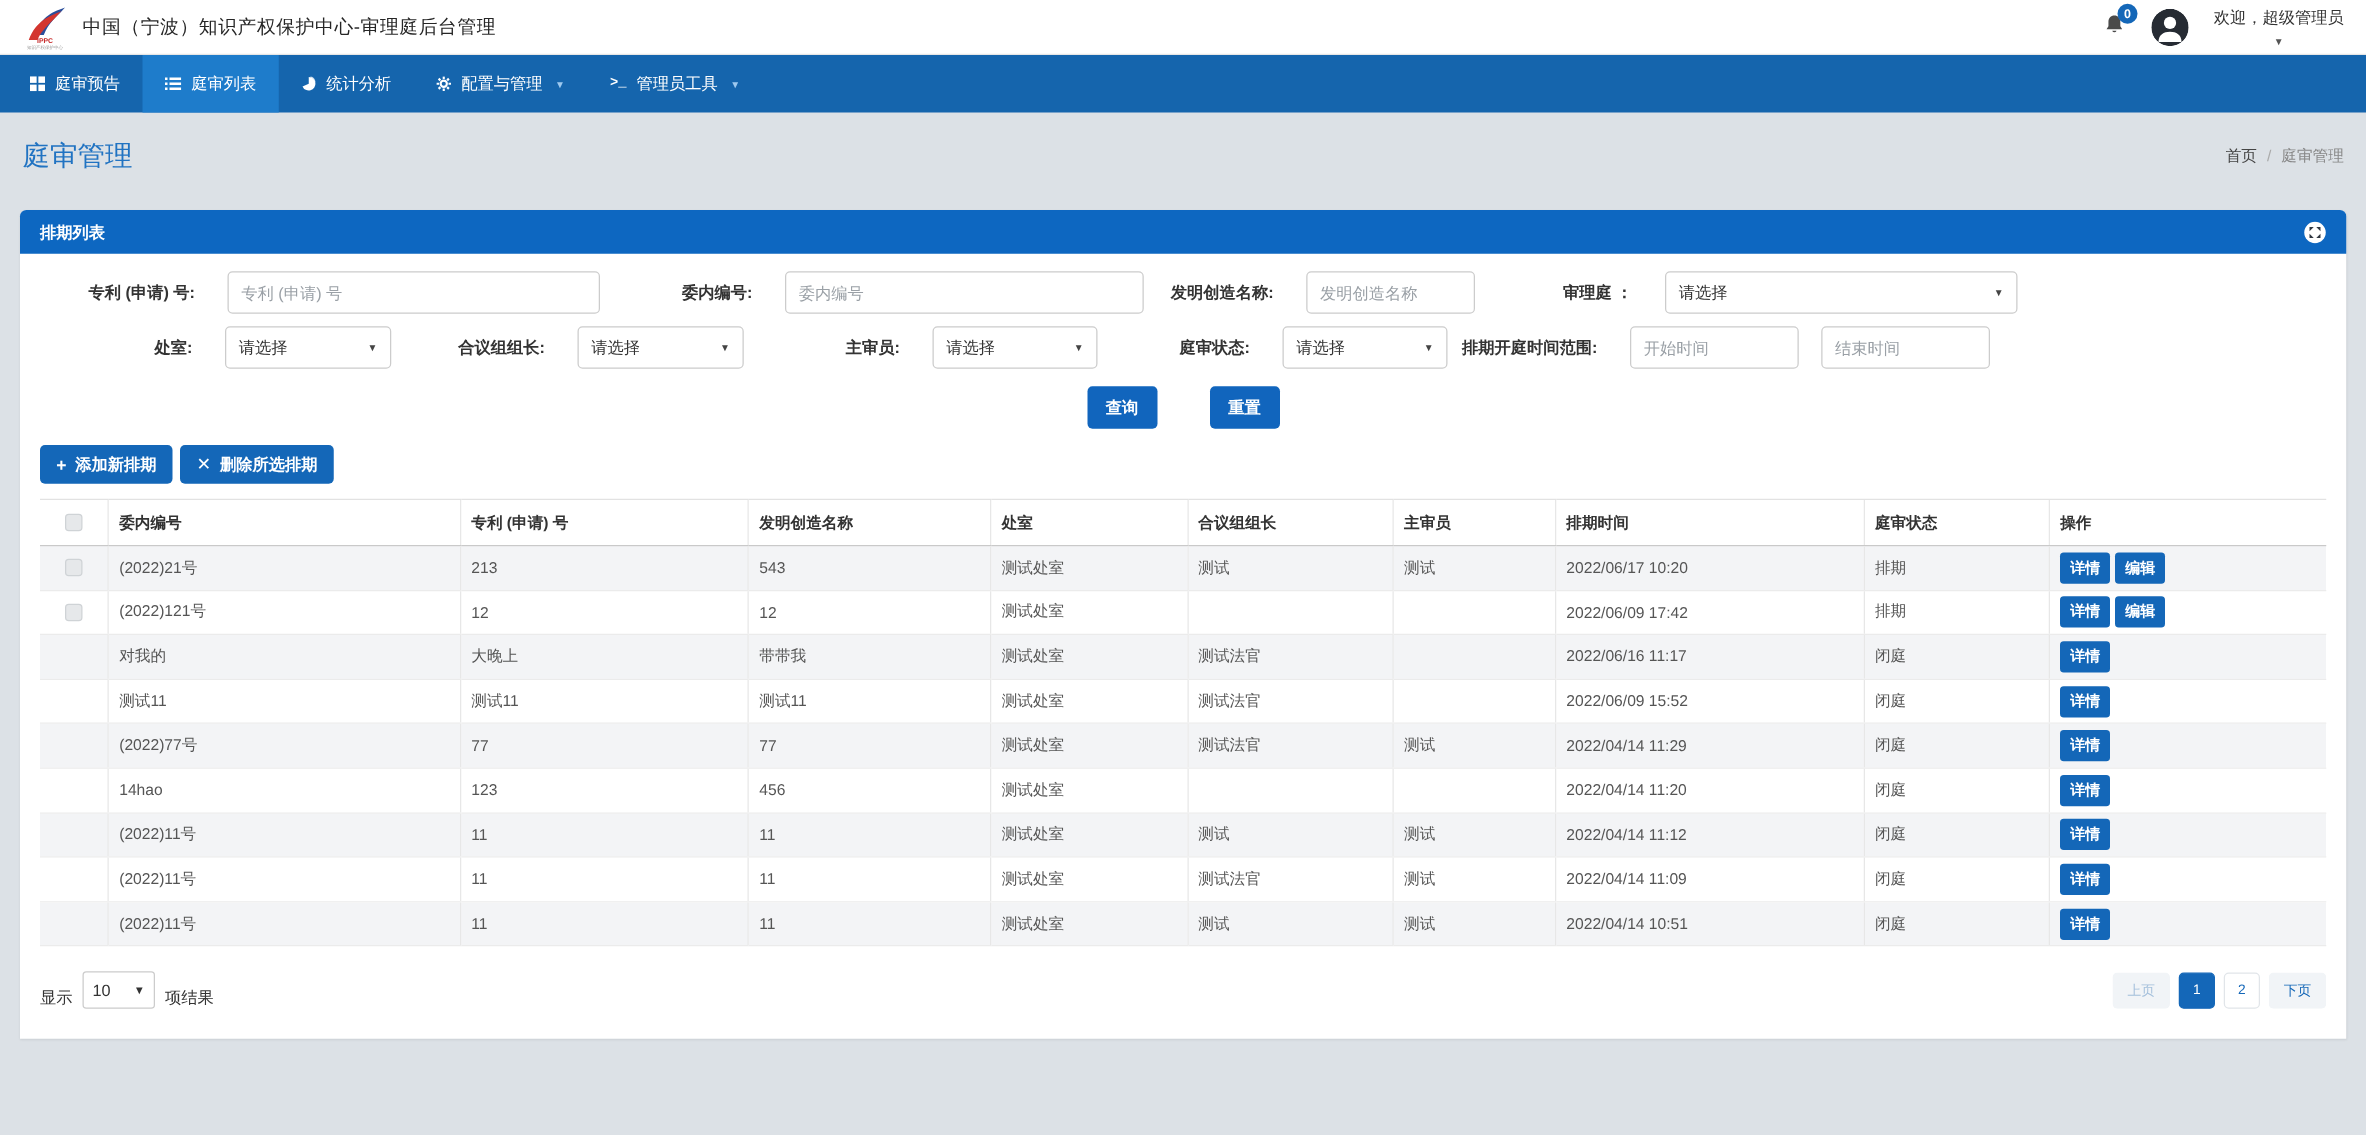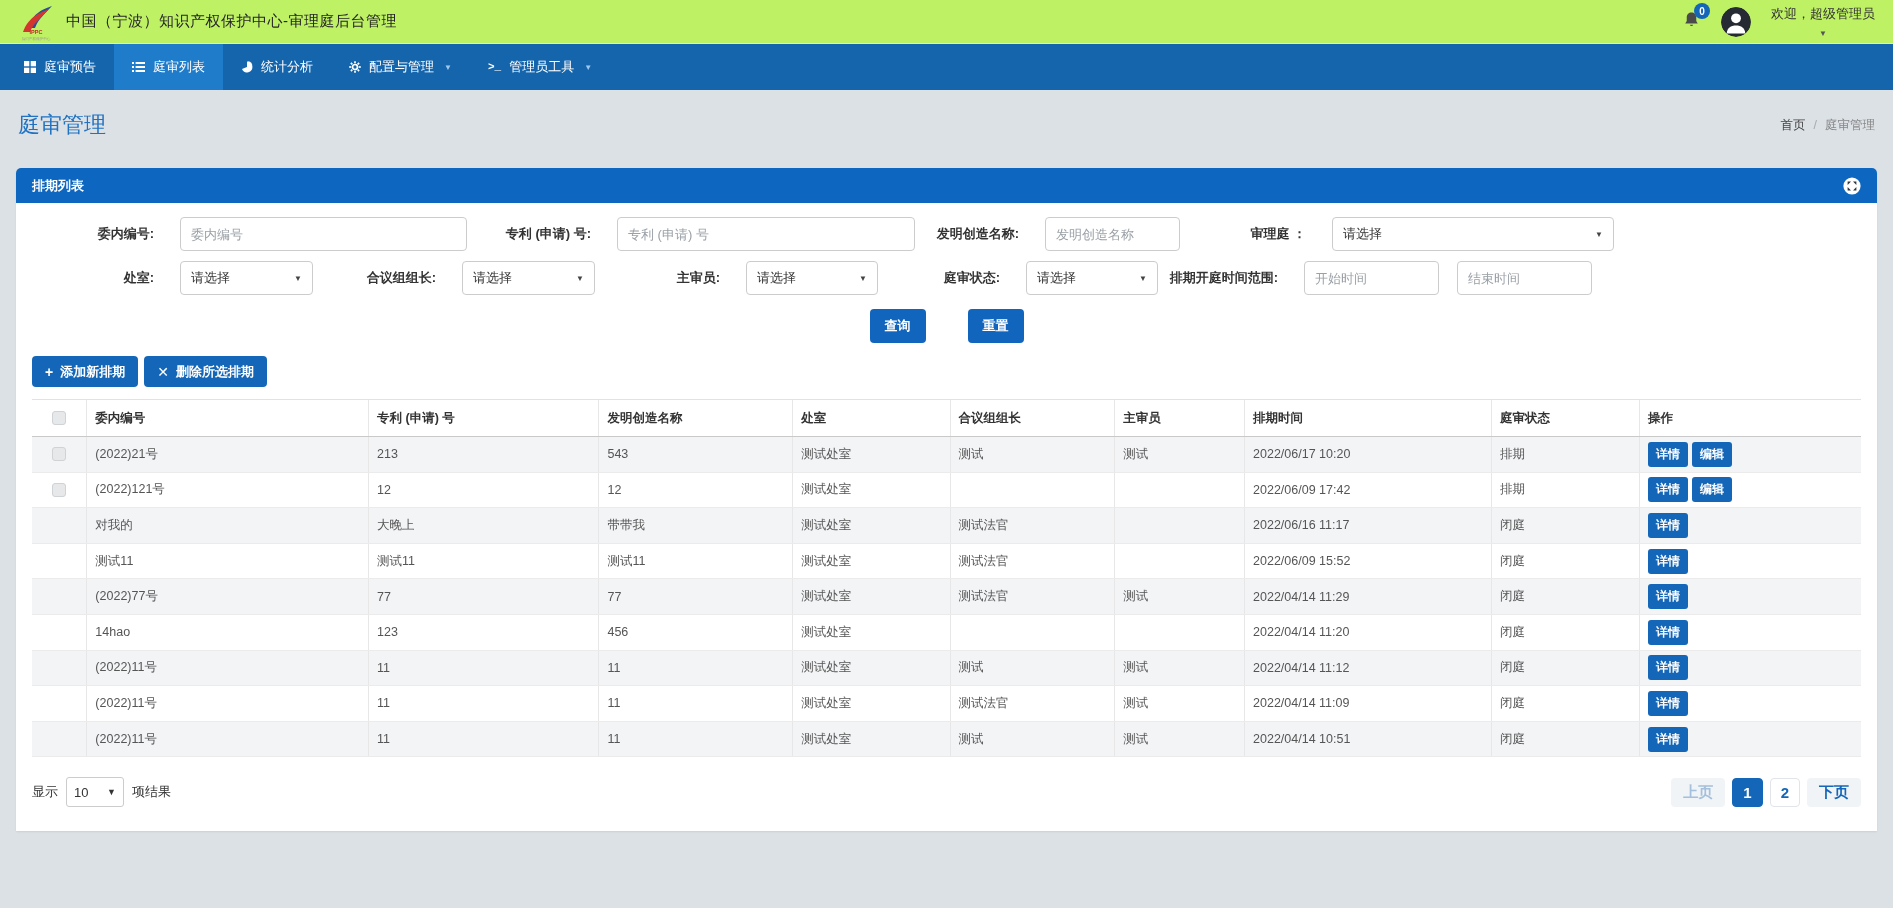--- a/index.html
+++ b/index.html
@@ -1,20 +1,20 @@
 <!DOCTYPE html>
 <html><head>
 <meta charset="utf-8">
 <style>
   * { box-sizing: border-box; margin: 0; padding: 0; }
   html,body { width:1893px; height:908px; overflow:hidden; }
   body { font-family:"Liberation Sans","DejaVu Sans",sans-serif; background:#dce1e6; font-size:13px; color:#333; }
 
   
-  .topbar { height:44px; background:#bef264; display:flex; align-items:center; padding:0 18px; border-bottom:1px solid #e6e6e6; }
+  .topbar { height:44px; background:#ffffff; display:flex; align-items:center; padding:0 18px; border-bottom:1px solid #e6e6e6; }
   .logo { width:38px; height:38px; display:flex; align-items:center; justify-content:center; }
   .app-title { font-size:15px; color:#262626; margin-left:10px; letter-spacing:.5px; }
   .topbar-right { margin-left:auto; display:flex; align-items:center; gap:20px; }
   .bell-wrap { position:relative; cursor:pointer; }
   .badge { position:absolute; top:-7px; right:-9px; background:#1467b8; color:#fff; font-size:10px; font-weight:bold;
            min-width:16px; height:16px; border-radius:9px; display:flex; align-items:center; justify-content:center; padding:0 3px; }
   .avatar { width:30px; height:30px; border-radius:50%; overflow:hidden; display:block; }
   .welcome { display:flex; align-items:center; gap:6px; cursor:pointer; color:#333; font-size:13px;flex-direction:column; }
   .welcome .caret { font-size:8px; color:#555; }
 
@@ -61,25 +61,25 @@
              border-top:1px solid #e2e2e2; border-bottom:1px solid #c9c9c9; background:#fff; }
   tbody td { font-size:12.5px; color:#555; height:35.6px; padding:0 8px; border-bottom:1px solid #ebebeb; overflow:hidden; white-space:nowrap; }
   th + th, td + td { border-left:1px solid #e7e7e7; }
   tbody tr:nth-child(odd) { background:#f3f4f6; }
   .cb { width:14px; height:14px; border:1px solid #cfd3d6; border-radius:3px; background:#e6e8ea; margin:0 auto; cursor:pointer; }
   .cb-cell { text-align:center; }
   .mini-btn { display:inline-block; background:#1467b8; color:#fff; font-size:12px; font-weight:bold; border-radius:3px; padding:4px 8px; margin-right:4px; cursor:pointer; }
 
   
   .table-footer { display:flex; align-items:center; margin-top:20px; }
-  .pg-size { display:flex; align-items:center; gap:8px; font-size:13px; color:#333; }
+  .pg-size { display:flex; align-items:flex-end; gap:8px; font-size:13px; color:#333; }
   .fselect { height:30px; width:58px; border:1px solid #ccc; border-radius:3px; background:#fff; display:flex; align-items:center; justify-content:space-between; padding:0 7px; cursor:pointer; }
   .fselect .sel-caret { font-size:9px; color:#333; }
   .pagination { margin-left:auto; display:flex; gap:7px; align-items:center; }
-  .pg-btn { height:29px; min-width:29px; padding:0 11px; border-radius:4px; display:flex; align-items:center; justify-content:center; font-size:15px; cursor:pointer; background:#f1f4f7; color:#1467b8; border:1px solid transparent;font-weight:bold; }
+  .pg-btn { height:29px; min-width:29px; padding:0 11px; border-radius:4px; display:flex; align-items:center; justify-content:center; font-size:11px; cursor:pointer; background:#f1f4f7; color:#1467b8; border:1px solid transparent; }
   .pg-btn.disabled { color:#a5c0dc; cursor:default; }
   .pg-btn.num { background:#fff; border:1px solid #e1e5e9; padding:0 10px; }
   .pg-btn.active { background:#1467b8; color:#fff; border-color:#1467b8; }
 </style>
 </head>
 <body>
 
 <header class="topbar">
   <span class="logo">
     <svg width="36" height="38" viewBox="0 0 36 38">
@@ -201,26 +201,26 @@
           <path d="M4.6 10 V13.4 H8 Z"></path>
             <path d="M13.4 10 V13.4 H10 Z"></path>
         </g>
       </svg>
     </span>
   </div>
   <div class="panel-body">
     <div id="filters">
         <div class="frow">
           <div class="fgroup">
+            <span class="flabel" style="width: 150px;">专利 (申请) 号:</span>
+            <input class="tinput" placeholder="专利 (申请) 号" style="width: 298px;">
+          </div>
+          <div class="fgroup">
             <span class="flabel" style="width: 148px;">委内编号:</span>
             <input class="tinput" placeholder="委内编号" style="width: 287px;">
-          </div>
-          <div class="fgroup">
-            <span class="flabel" style="width: 150px;">专利 (申请) 号:</span>
-            <input class="tinput" placeholder="专利 (申请) 号" style="width: 298px;">
           </div>
           <div class="fgroup">
             <span class="flabel" style="width: 130px;">发明创造名称:</span>
             <input class="tinput" placeholder="发明创造名称" style="width: 135px;">
           </div>
           <div class="fgroup">
             <span class="flabel" style="width: 152px;">审理庭 ：</span>
             <div class="sel" style="width: 282px;">
               <span>请选择</span>
               <span class="sel-caret">▼</span>

